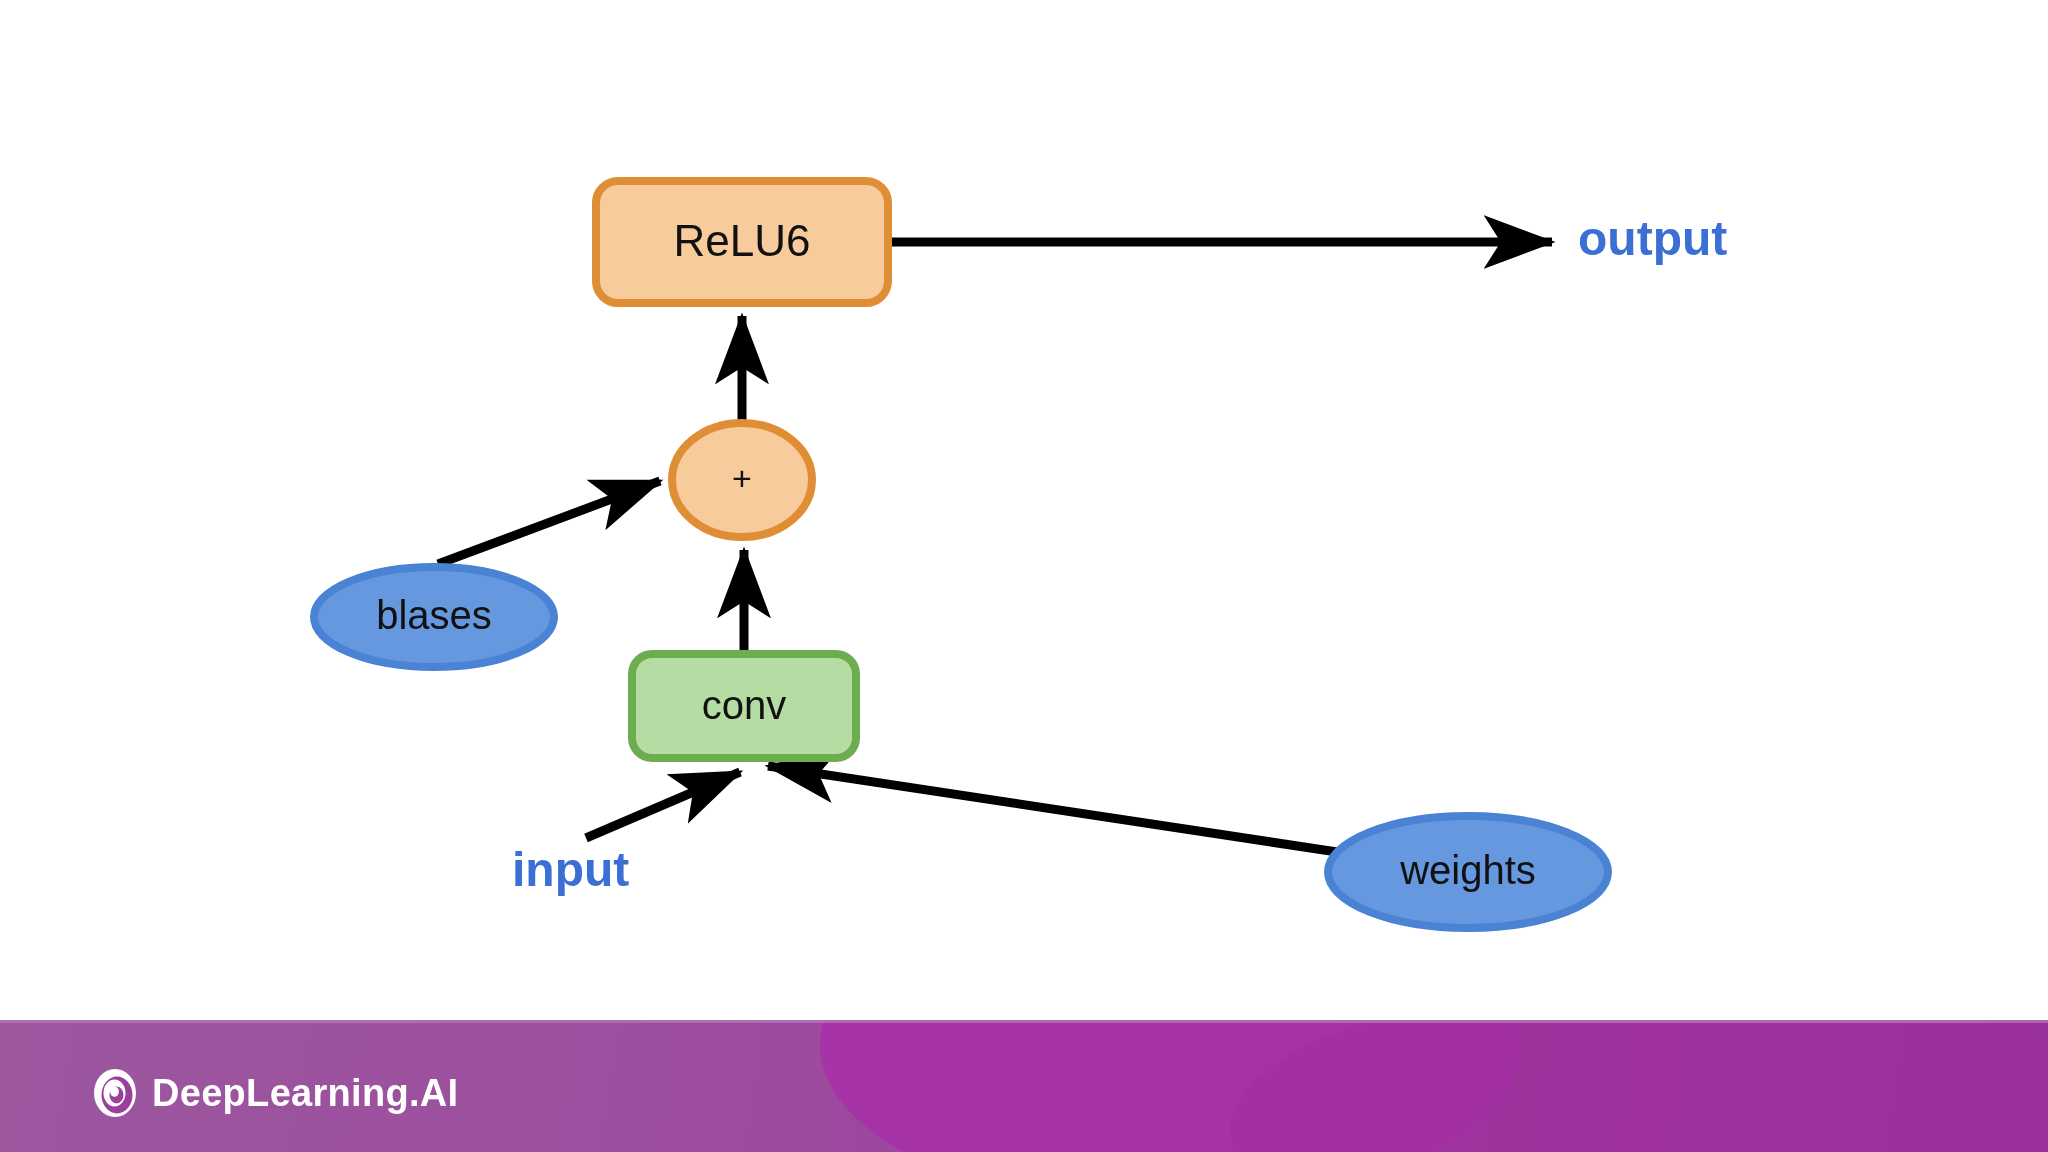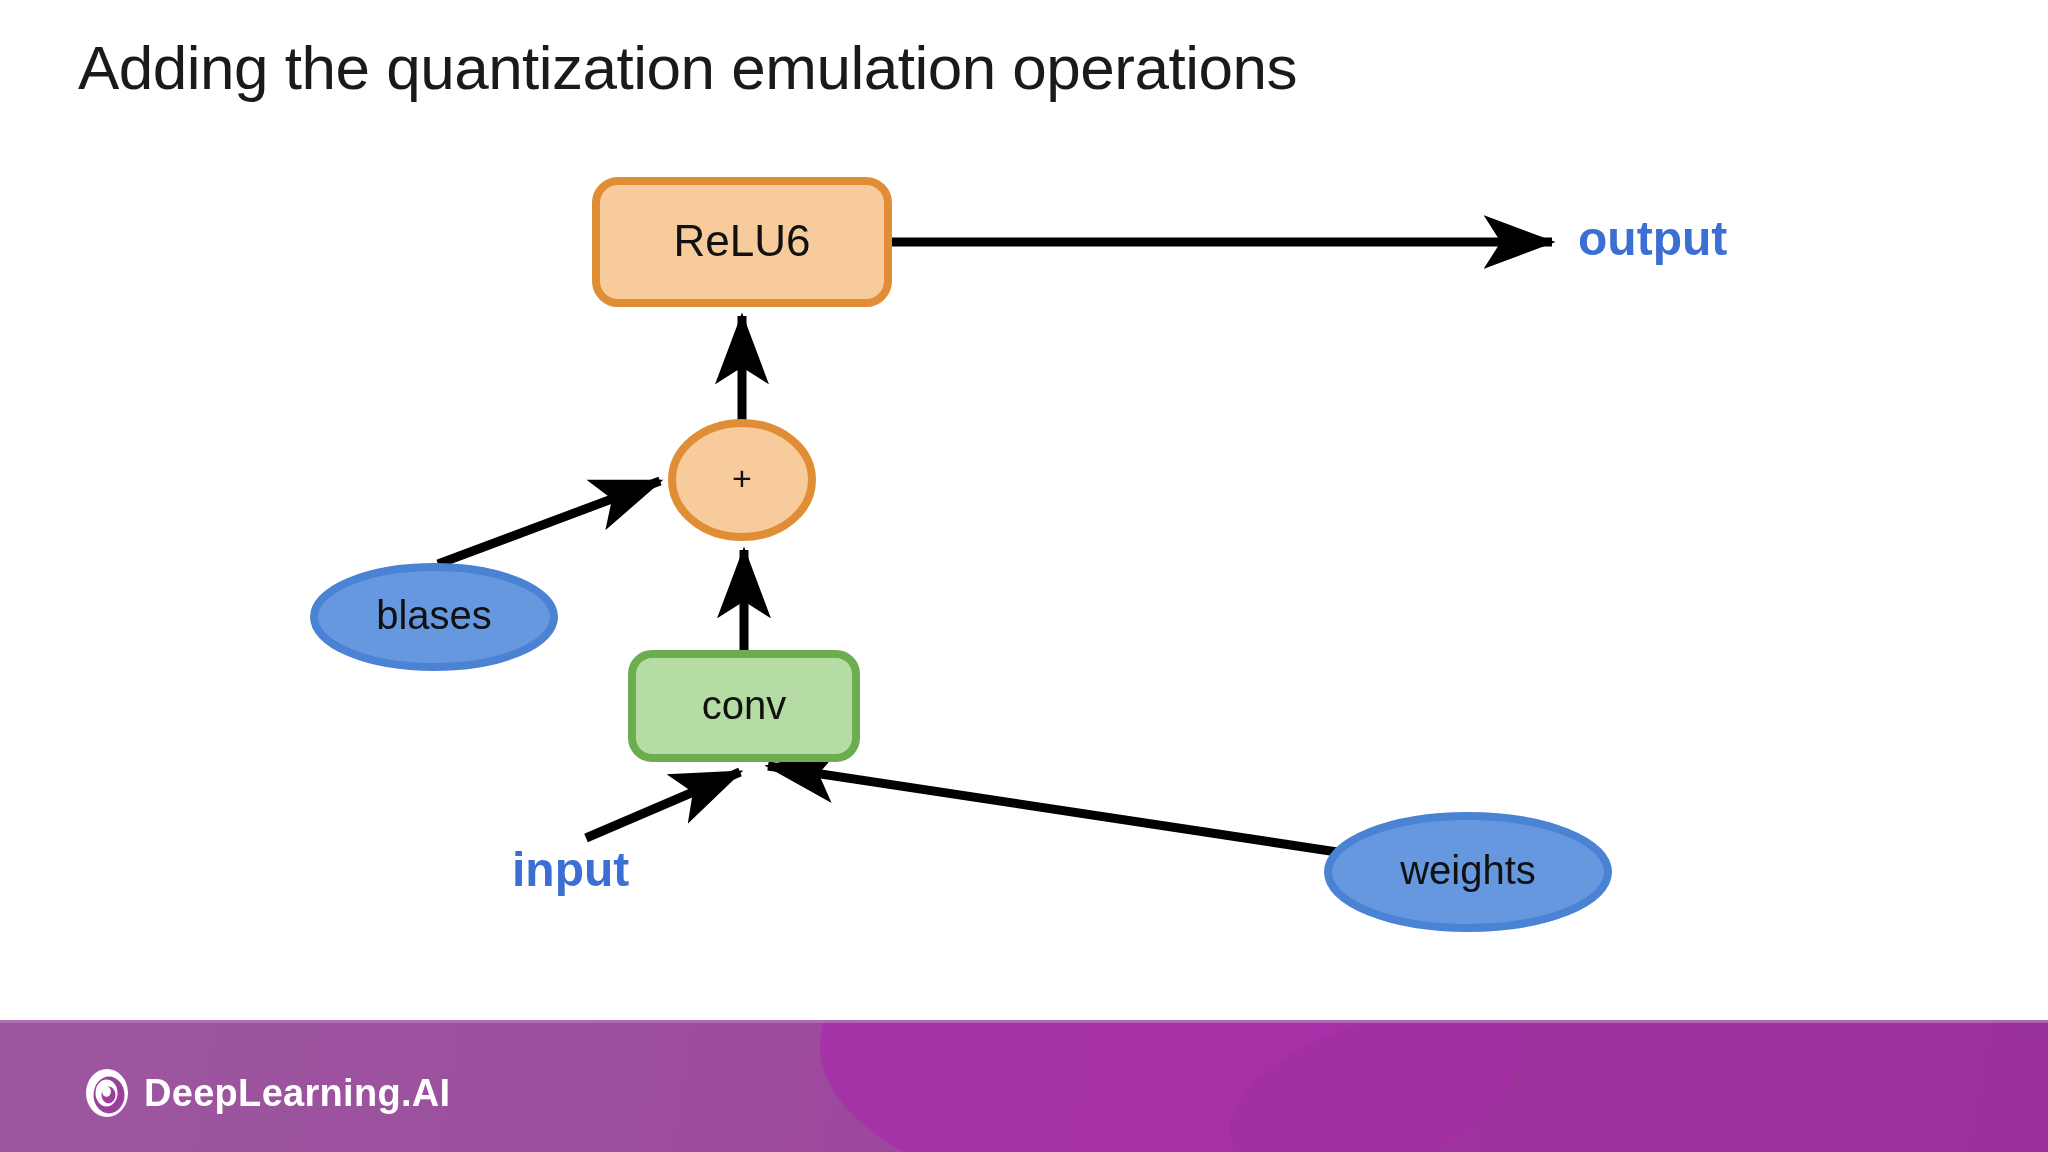--- a/index.html
+++ b/index.html
@@ -94,42 +94,41 @@
     position: absolute;
     left: 0;
     top: 0;
     width: 2048px;
     height: 3px;
     background: #b47ab8;
     opacity: 0.75;
   }
   #brand {
     position: absolute;
-    left: 84px;
+    left: 92px;
     top: 1068px;
     display: flex;
     align-items: center;
     gap: 14px;
     z-index: 5;
   }
   #brand-text {
     font-family: "Liberation Sans", sans-serif;
     font-size: 38px;
     font-weight: 700;
     letter-spacing: 0.3px;
     color: #ffffff;
     line-height: 1;
   }
 </style>
 </head>
 <body>
 
 <div id="slide">
 
-  <div id="slide-title">Adding the quantization emulation operations</div>
 
   <svg id="diagram-canvas" viewBox="0 0 2048 1020">
 
     <defs>
       <marker id="arrowhead" markerWidth="9" markerHeight="9" refX="7.6" refY="3.2" orient="auto" markerUnits="strokeWidth">
         <path d="M0,0.2 L8,3.2 L0,6.2 L1.9,3.2 Z" fill="#000000"></path>
       </marker>
     </defs>
 
     <g>

